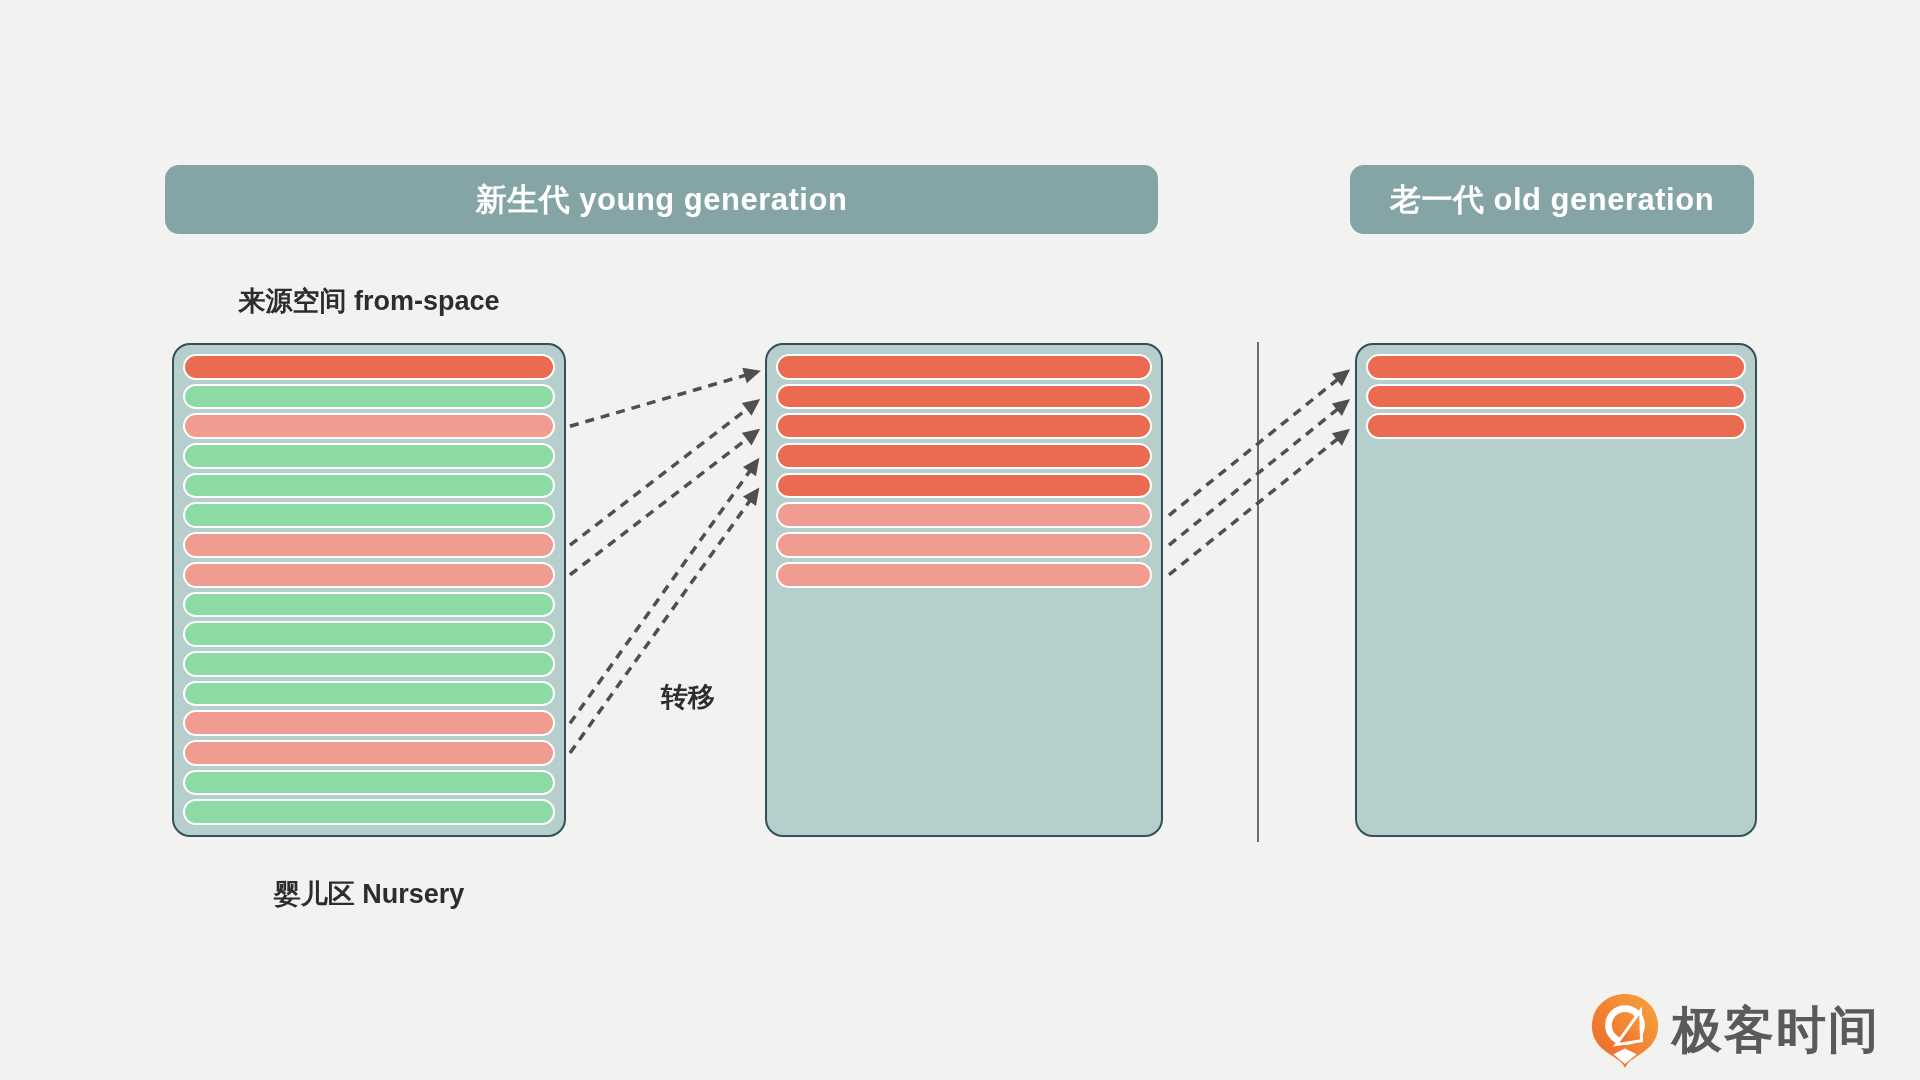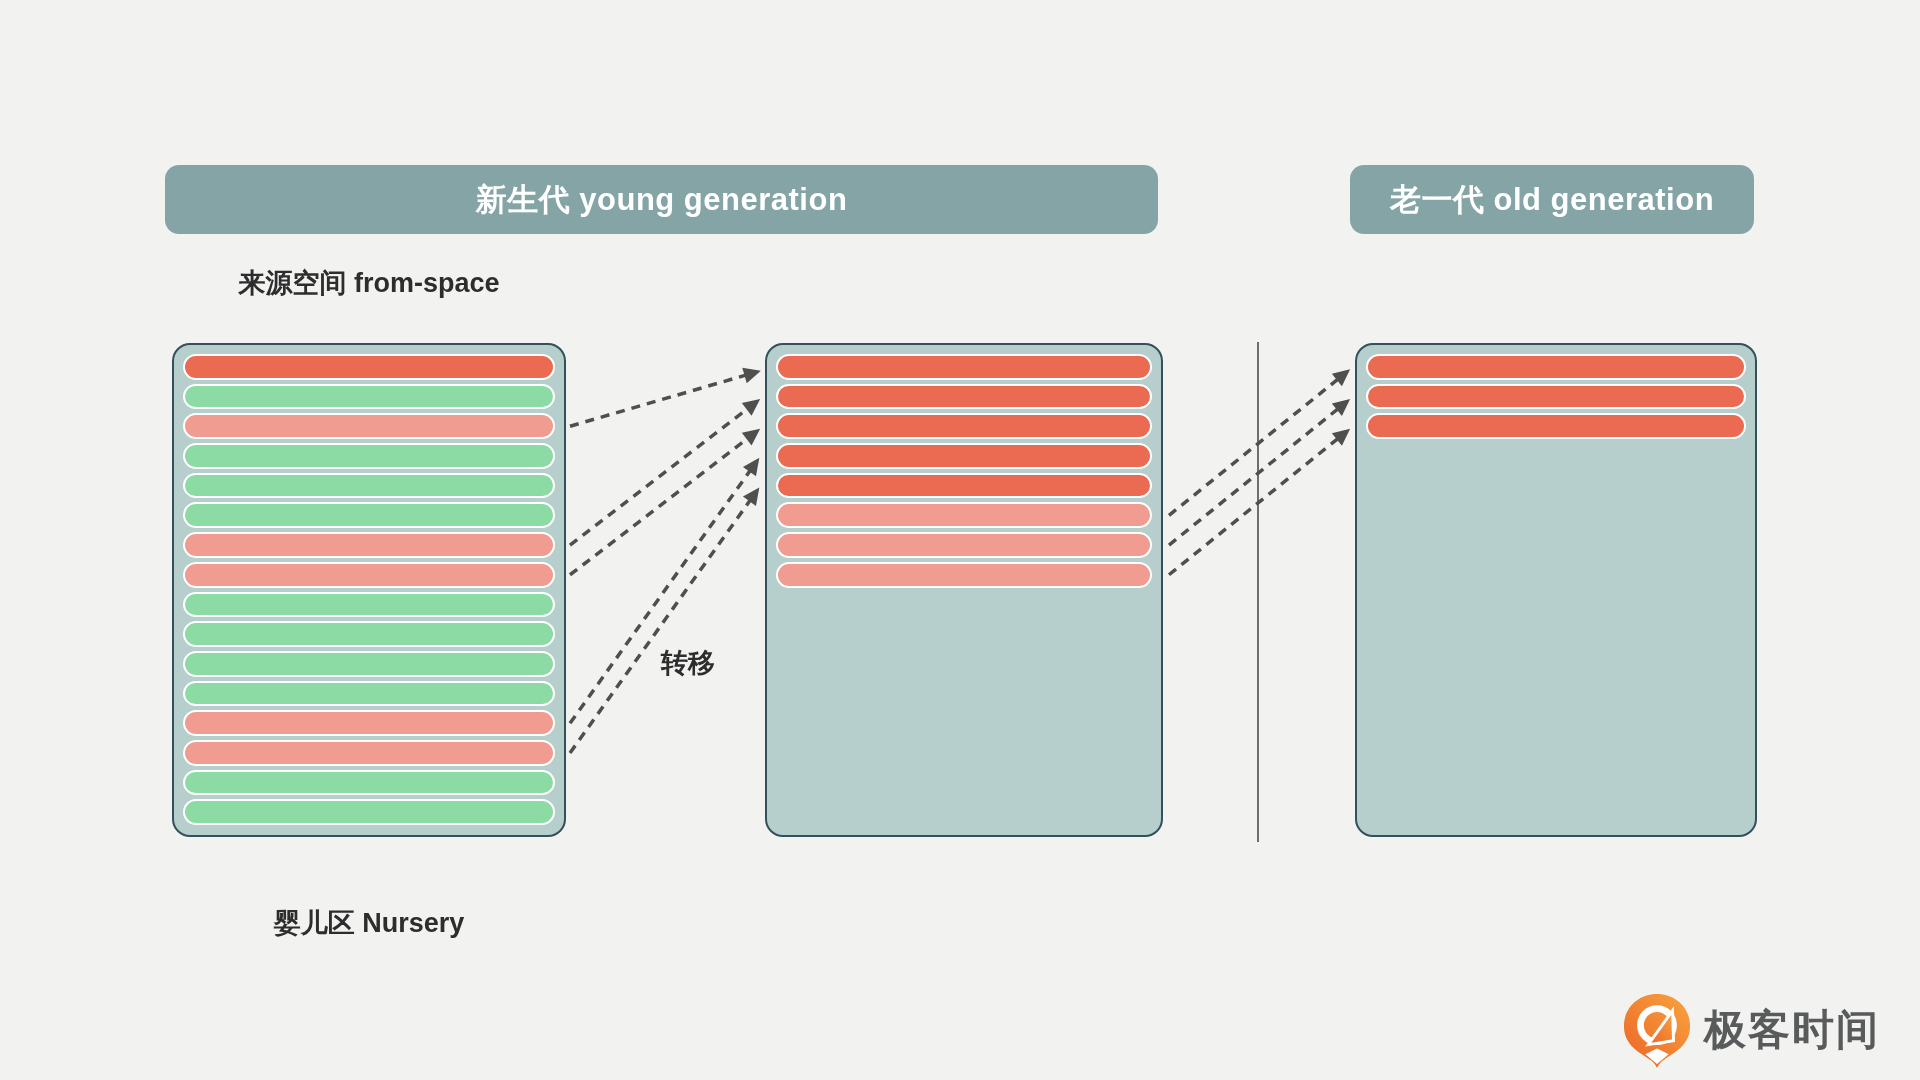--- a/index.html
+++ b/index.html
@@ -33,25 +33,25 @@
   #header-old   { left: 1350px; top: 165px; width: 404px; }
 
   
   .space-label {
     position: absolute;
     text-align: center;
     font-size: 27px;
     font-weight: 600;
     color: #2D2D2D;
   }
-  #label-from-space { left: 172px; top: 265px; width: 394px; }
+  #label-from-space { left: 172px; top: 283px; width: 394px; }
   #label-to-space   { left: 765px; top: 283px; width: 398px; }
-  #label-nursery      { left: 172px; top: 905px; width: 394px; }
+  #label-nursery      { left: 172px; top: 876px; width: 394px; }
   #label-intermediate { left: 765px; top: 876px; width: 398px; }
-  #label-transfer     { left: 608px; top: 645px; width: 160px; }
+  #label-transfer     { left: 608px; top: 679px; width: 160px; }
 
   
   .mem-container {
     position: absolute;
     top: 343px;
     height: 494px;
     background: #B6CECC;
     border: 2px solid #33505B;
     border-radius: 18px;
     box-sizing: border-box;
@@ -100,21 +100,21 @@
   
   .logo {
     position: absolute;
     right: 40px;
     top: 992px;
     display: flex;
     align-items: center;
     gap: 12px;
   }
   .logo-text {
-    font-size: 42px;
+    font-size: 50px;
     font-weight: bold;
     color: #595A5C;
     letter-spacing: 2px;
   }
 </style>
 </head>
 <body>
 
 <div class="canvas">
 

